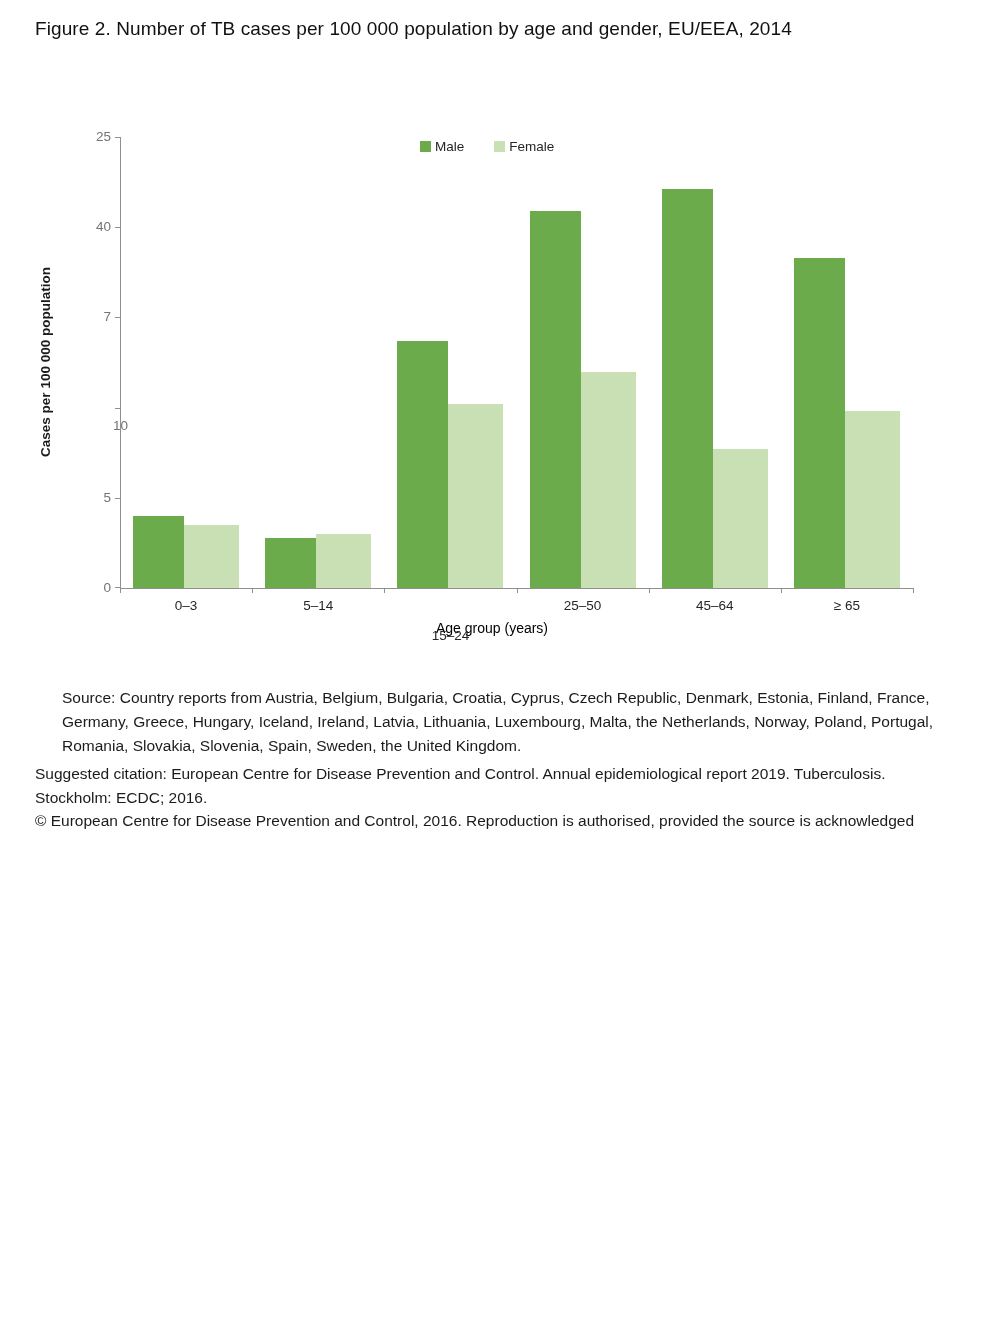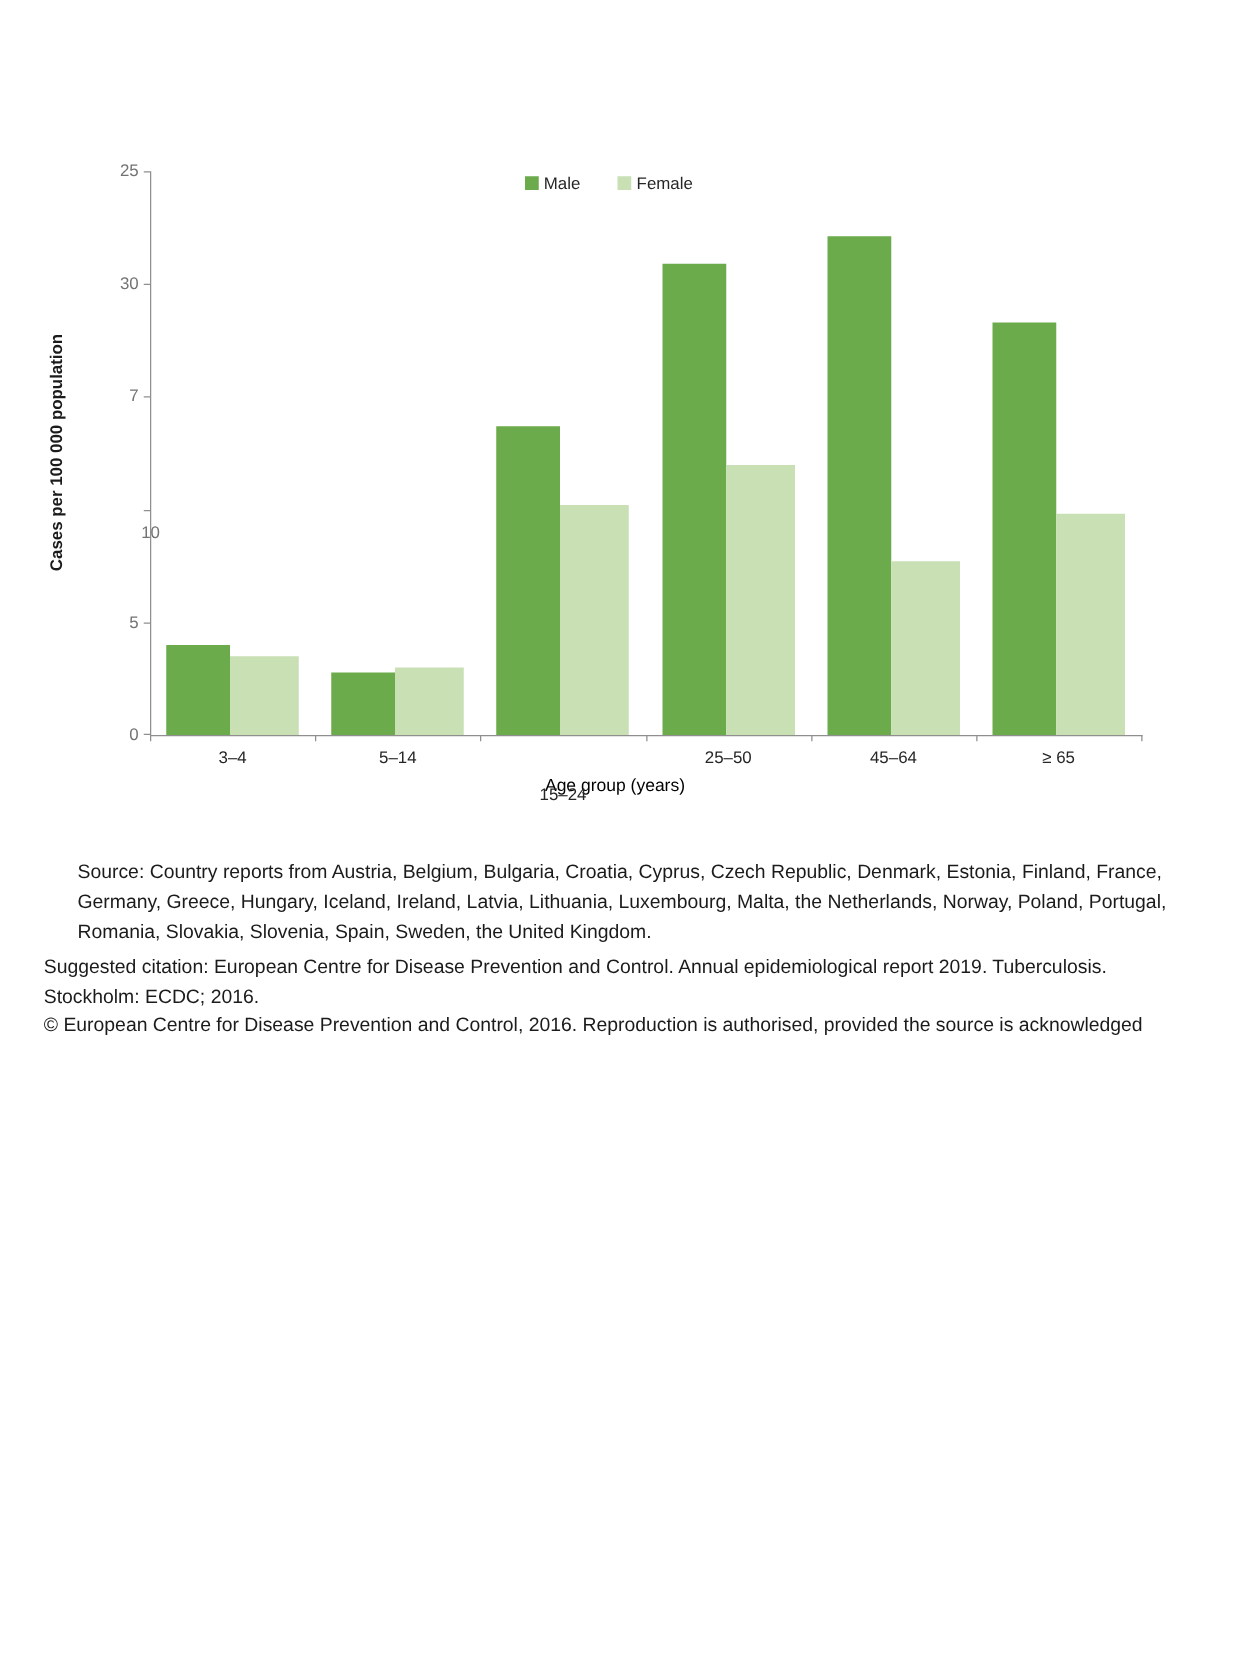--- a/index.html
+++ b/index.html
@@ -93,20 +93,21 @@
     line-height: 23.5px;
     color: #1b1b1b;
     white-space: pre-line;
   }
 </style>
 </head>
 <body>
 
 <div id="page">
 
+  <div id="figure-title">Figure 2. Number of TB cases per 100 000 population by age and gender, EU/EEA, 2014</div>
 
   <div id="chart">
     <div id="legend">
         <div class="legend-item">
           <div class="legend-swatch" style="background: rgb(108, 171, 76);"></div>
           <div class="legend-label">Male</div>
         </div>
         <div class="legend-item">
           <div class="legend-swatch" style="background: rgb(200, 224, 180);"></div>
           <div class="legend-label">Female</div>
@@ -119,31 +120,31 @@
       <div class="axis-line" style="position: absolute; left: 120px; top: 588px; width: 794px; height: 1px; background: rgb(143, 143, 143);"></div>
       <div class="tick-mark" style="left: 115px; top: 587px; width: 5px; height: 1px; position: absolute; background: rgb(143, 143, 143);"></div>
       <div class="y-tick-label" style="left: 71px; top: 580px;">0</div>
       <div class="tick-mark" style="left: 115px; top: 497.8px; width: 5px; height: 1px; position: absolute; background: rgb(143, 143, 143);"></div>
       <div class="y-tick-label" style="left: 71px; top: 489.8px;">5</div>
       <div class="tick-mark" style="left: 115px; top: 407.6px; width: 5px; height: 1px; position: absolute; background: rgb(143, 143, 143);"></div>
       <div class="y-tick-label" style="left: 88px; top: 399.6px; margin-top: 18px;">10</div>
       <div class="tick-mark" style="left: 115px; top: 317.4px; width: 5px; height: 1px; position: absolute; background: rgb(143, 143, 143);"></div>
       <div class="y-tick-label" style="left: 71px; top: 309.4px;">7</div>
       <div class="tick-mark" style="left: 115px; top: 227.2px; width: 5px; height: 1px; position: absolute; background: rgb(143, 143, 143);"></div>
-      <div class="y-tick-label" style="left: 71px; top: 219.2px;">30</div>
+      <div class="y-tick-label" style="left: 71px; top: 219.2px;">40</div>
       <div class="tick-mark" style="left: 115px; top: 137px; width: 5px; height: 1px; position: absolute; background: rgb(143, 143, 143);"></div>
       <div class="y-tick-label" style="left: 71px; top: 129px;">25</div>
       <div class="tick-mark" style="left: 120px; top: 588px; width: 1px; height: 5px; position: absolute; background: rgb(143, 143, 143);"></div>
       <div class="tick-mark" style="left: 252.167px; top: 588px; width: 1px; height: 5px; position: absolute; background: rgb(143, 143, 143);"></div>
       <div class="tick-mark" style="left: 384.333px; top: 588px; width: 1px; height: 5px; position: absolute; background: rgb(143, 143, 143);"></div>
       <div class="tick-mark" style="left: 516.5px; top: 588px; width: 1px; height: 5px; position: absolute; background: rgb(143, 143, 143);"></div>
       <div class="tick-mark" style="left: 648.667px; top: 588px; width: 1px; height: 5px; position: absolute; background: rgb(143, 143, 143);"></div>
       <div class="tick-mark" style="left: 780.833px; top: 588px; width: 1px; height: 5px; position: absolute; background: rgb(143, 143, 143);"></div>
       <div class="tick-mark" style="left: 913px; top: 588px; width: 1px; height: 5px; position: absolute; background: rgb(143, 143, 143);"></div>
-      <div class="x-tick-label" style="left: 186.083px; top: 598px;">3–4</div>
+      <div class="x-tick-label" style="left: 186.083px; top: 598px;">0–3</div>
       <div class="x-tick-label" style="left: 318.25px; top: 598px;">5–14</div>
       <div class="x-tick-label" style="left: 450.417px; top: 628px;">15–24</div>
       <div class="x-tick-label" style="left: 582.583px; top: 598px;">25–50</div>
       <div class="x-tick-label" style="left: 714.75px; top: 598px;">45–64</div>
       <div class="x-tick-label" style="left: 846.917px; top: 598px;">≥ 65</div>
       <div class="bar" style="left: 133.1px; top: 515.8px; width: 51px; height: 72.2px; background: rgb(108, 171, 76); position: absolute;"></div>
       <div class="bar" style="left: 265.3px; top: 537.5px; width: 51px; height: 50.5px; background: rgb(108, 171, 76); position: absolute;"></div>
       <div class="bar" style="left: 397.4px; top: 340.9px; width: 51px; height: 247.1px; background: rgb(108, 171, 76); position: absolute;"></div>
       <div class="bar" style="left: 529.6px; top: 211px; width: 51px; height: 377px; background: rgb(108, 171, 76); position: absolute;"></div>
       <div class="bar" style="left: 661.8px; top: 189.3px; width: 51px; height: 398.7px; background: rgb(108, 171, 76); position: absolute;"></div>

